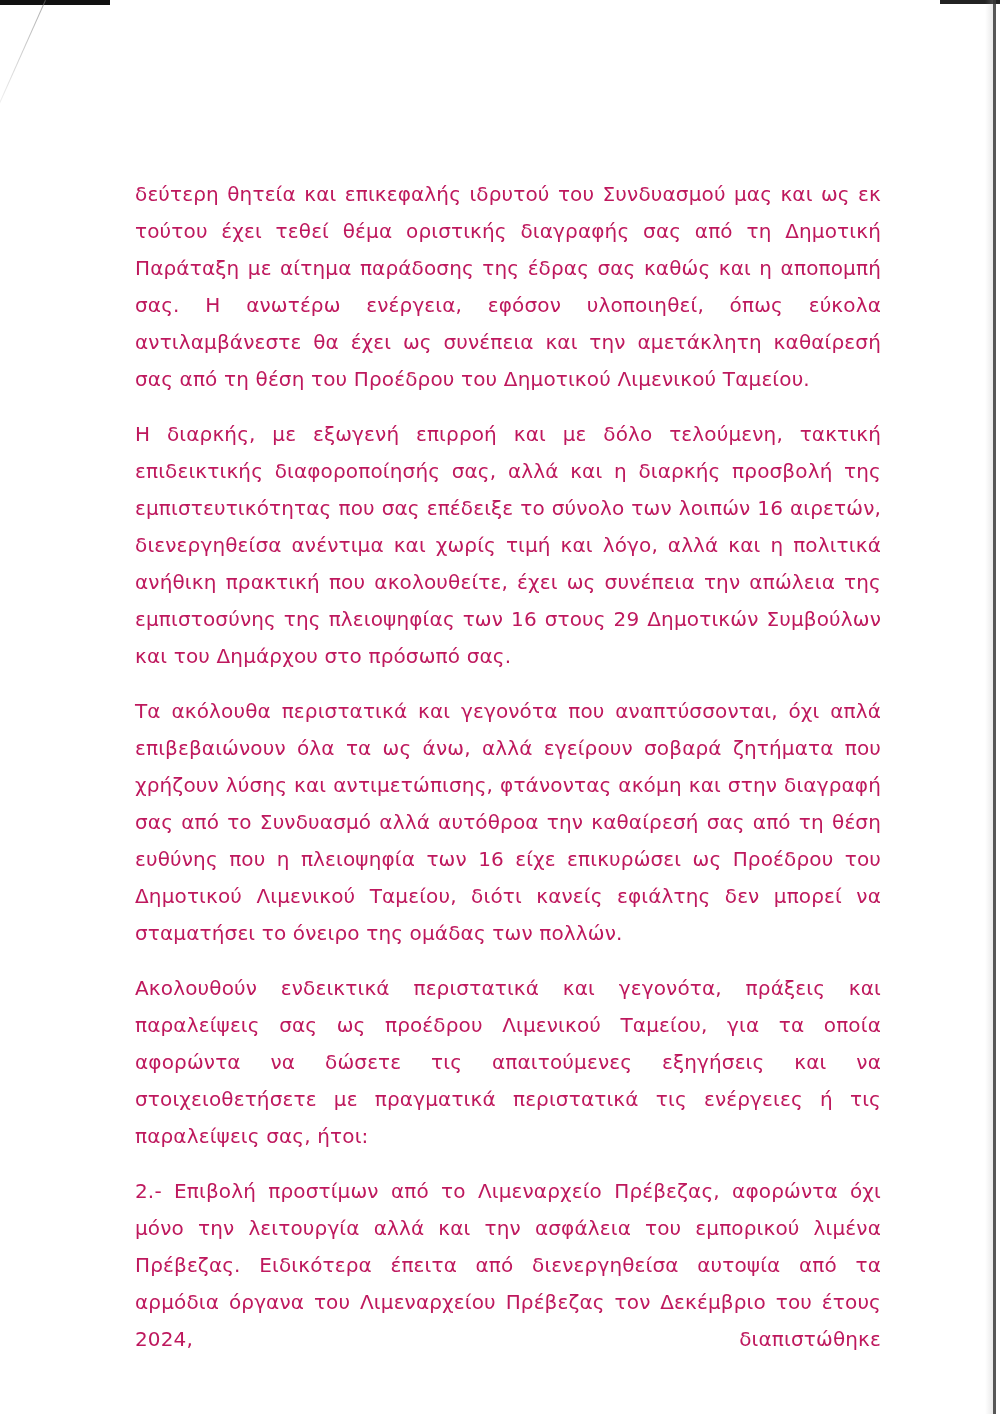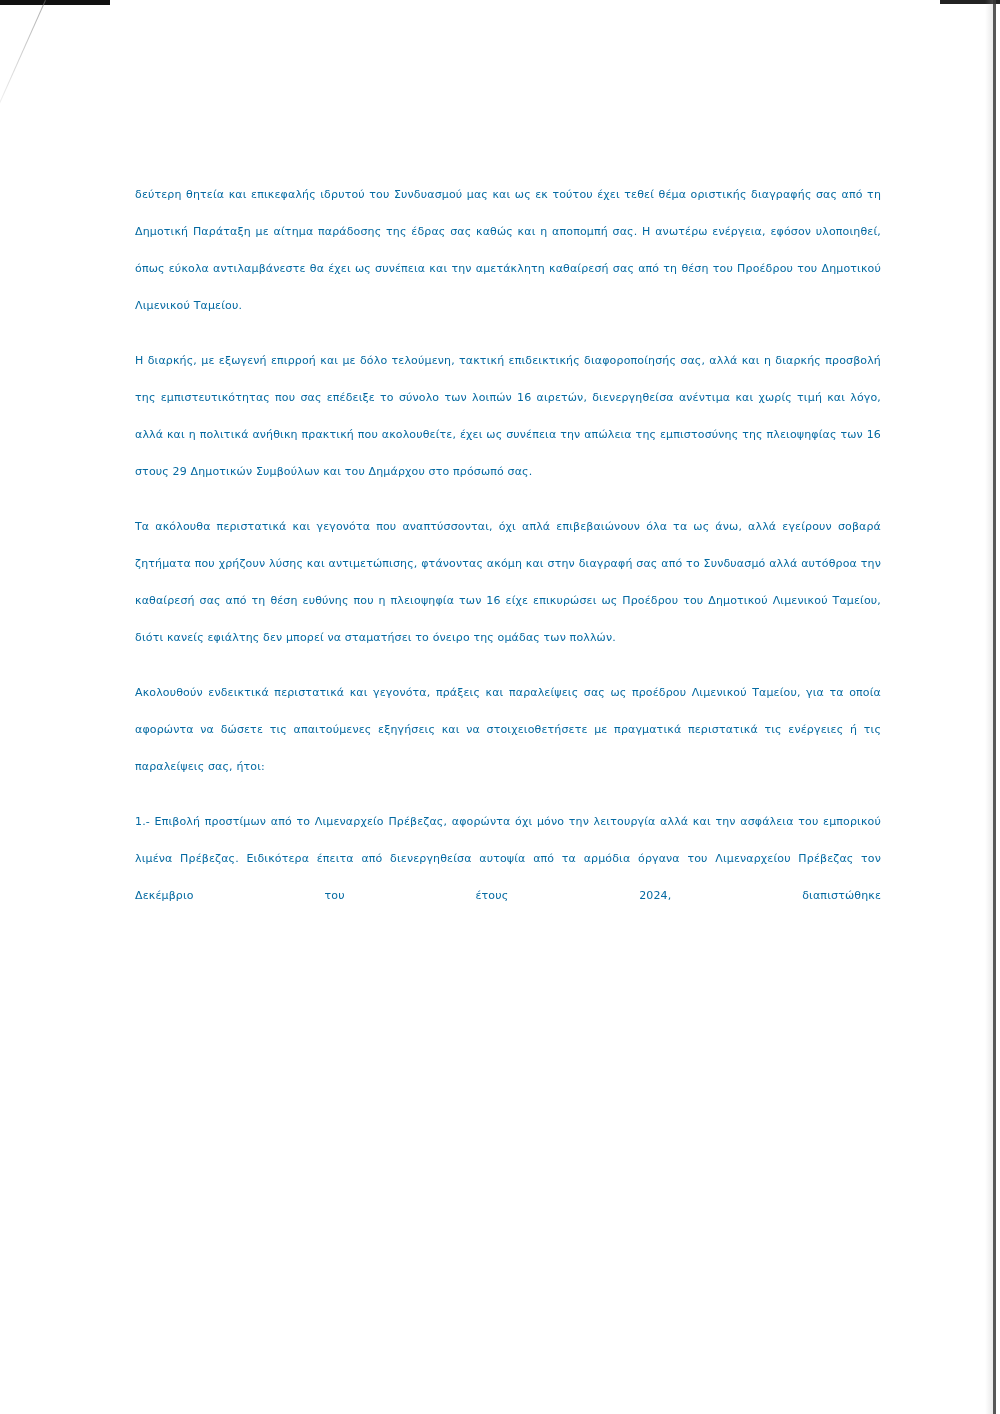--- a/index.html
+++ b/index.html
@@ -47,23 +47,23 @@
       left: 985px;
       width: 8px;
       background: linear-gradient(to right, rgba(255,255,255,0), rgba(170,170,170,0.25));
     }
     .page {
       position: absolute;
       left: 135px;
       top: 176px;
       width: 746px;
       font-family: "DejaVu Sans", sans-serif;
-      font-size: 11px;
+      font-size: 20px;
       line-height: 37px;
-      color: #0369a1;
+      color: #be185d;
       letter-spacing: 0.15px;
     }
     .para {
       margin: 0 0 18px 0;
       text-align: justify;
       text-align-last: left;
     }
     .para.last-open {
       text-align-last: justify;
     }
@@ -75,14 +75,14 @@
 <div class="scan-fold-line"></div>
 <div class="scan-corner-top-right"></div>
 <div class="scan-right-shade"></div>
 <div class="scan-right-edge"></div>
 
 <main class="page">
   <p class="para">δεύτερη θητεία και επικεφαλής ιδρυτού του Συνδυασμού μας και ως εκ τούτου έχει τεθεί θέμα οριστικής διαγραφής σας από τη Δημοτική Παράταξη με αίτημα παράδοσης της έδρας σας καθώς και η αποπομπή σας. Η ανωτέρω ενέργεια, εφόσον υλοποιηθεί, όπως εύκολα αντιλαμβάνεστε θα έχει ως συνέπεια και την αμετάκλητη καθαίρεσή σας από τη θέση του Προέδρου του Δημοτικού Λιμενικού Ταμείου.</p>
   <p class="para">Η διαρκής, με εξωγενή επιρροή και με δόλο τελούμενη, τακτική επιδεικτικής διαφοροποίησής σας, αλλά και η διαρκής προσβολή της εμπιστευτικότητας που σας επέδειξε το σύνολο των λοιπών 16 αιρετών, διενεργηθείσα ανέντιμα και χωρίς τιμή και λόγο, αλλά και η πολιτικά ανήθικη πρακτική που ακολουθείτε, έχει ως συνέπεια την απώλεια της εμπιστοσύνης της πλειοψηφίας των 16 στους 29 Δημοτικών Συμβούλων και του Δημάρχου στο πρόσωπό σας.</p>
   <p class="para">Τα ακόλουθα περιστατικά και γεγονότα που αναπτύσσονται, όχι απλά επιβεβαιώνουν όλα τα ως άνω, αλλά εγείρουν σοβαρά ζητήματα που χρήζουν λύσης και αντιμετώπισης, φτάνοντας ακόμη και στην διαγραφή σας από το Συνδυασμό αλλά αυτόθροα την καθαίρεσή σας από τη θέση ευθύνης που η πλειοψηφία των 16 είχε επικυρώσει ως Προέδρου του Δημοτικού Λιμενικού Ταμείου, διότι κανείς εφιάλτης δεν μπορεί να σταματήσει το όνειρο της ομάδας των πολλών.</p>
   <p class="para">Ακολουθούν ενδεικτικά περιστατικά και γεγονότα, πράξεις και παραλείψεις σας ως προέδρου Λιμενικού Ταμείου, για τα οποία αφορώντα να δώσετε τις απαιτούμενες εξηγήσεις και να στοιχειοθετήσετε με πραγματικά περιστατικά τις ενέργειες ή τις παραλείψεις σας, ήτοι:</p>
-  <p class="para last-open">1.- Επιβολή προστίμων από το Λιμεναρχείο Πρέβεζας, αφορώντα όχι μόνο την λειτουργία αλλά και την ασφάλεια του εμπορικού λιμένα Πρέβεζας. Ειδικότερα έπειτα από διενεργηθείσα αυτοψία από τα αρμόδια όργανα του Λιμεναρχείου Πρέβεζας τον Δεκέμβριο του έτους 2024, διαπιστώθηκε</p>
+  <p class="para last-open">2.- Επιβολή προστίμων από το Λιμεναρχείο Πρέβεζας, αφορώντα όχι μόνο την λειτουργία αλλά και την ασφάλεια του εμπορικού λιμένα Πρέβεζας. Ειδικότερα έπειτα από διενεργηθείσα αυτοψία από τα αρμόδια όργανα του Λιμεναρχείου Πρέβεζας τον Δεκέμβριο του έτους 2024, διαπιστώθηκε</p>
 </main>
 
 </body></html>

